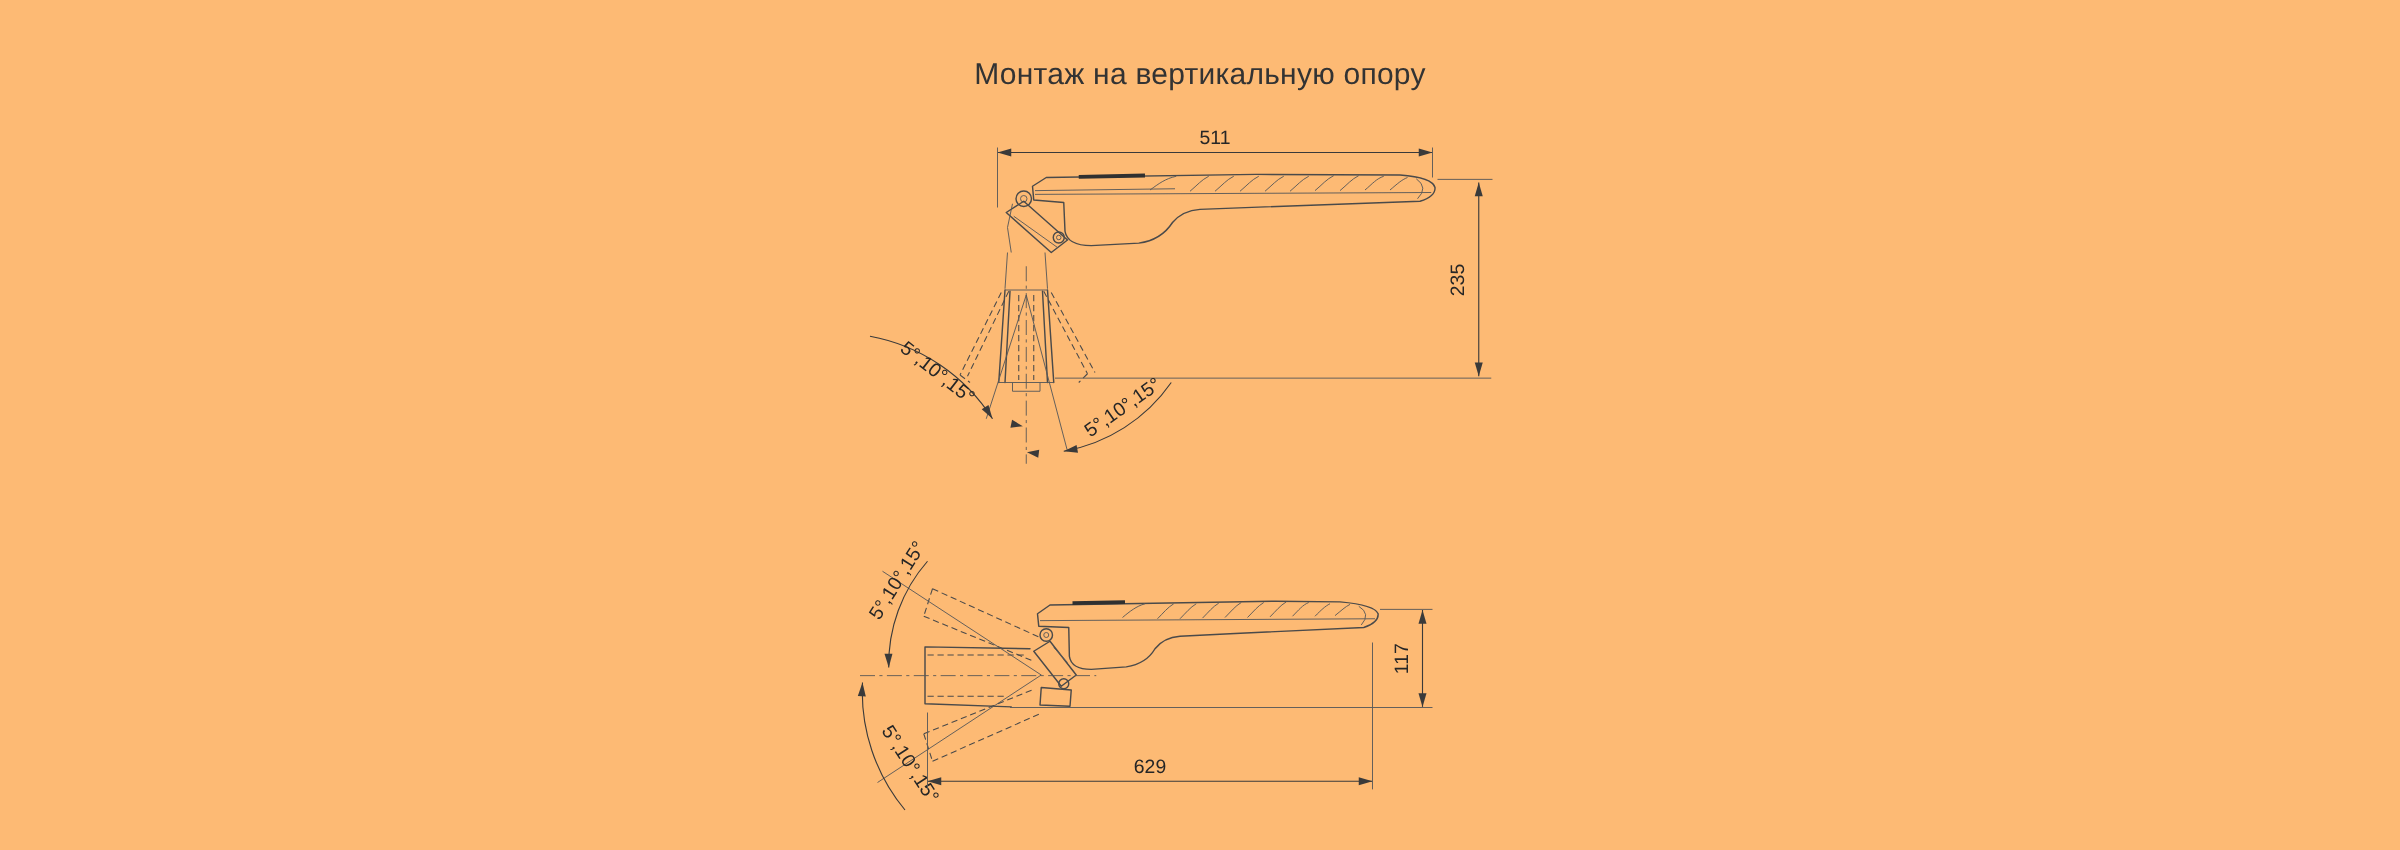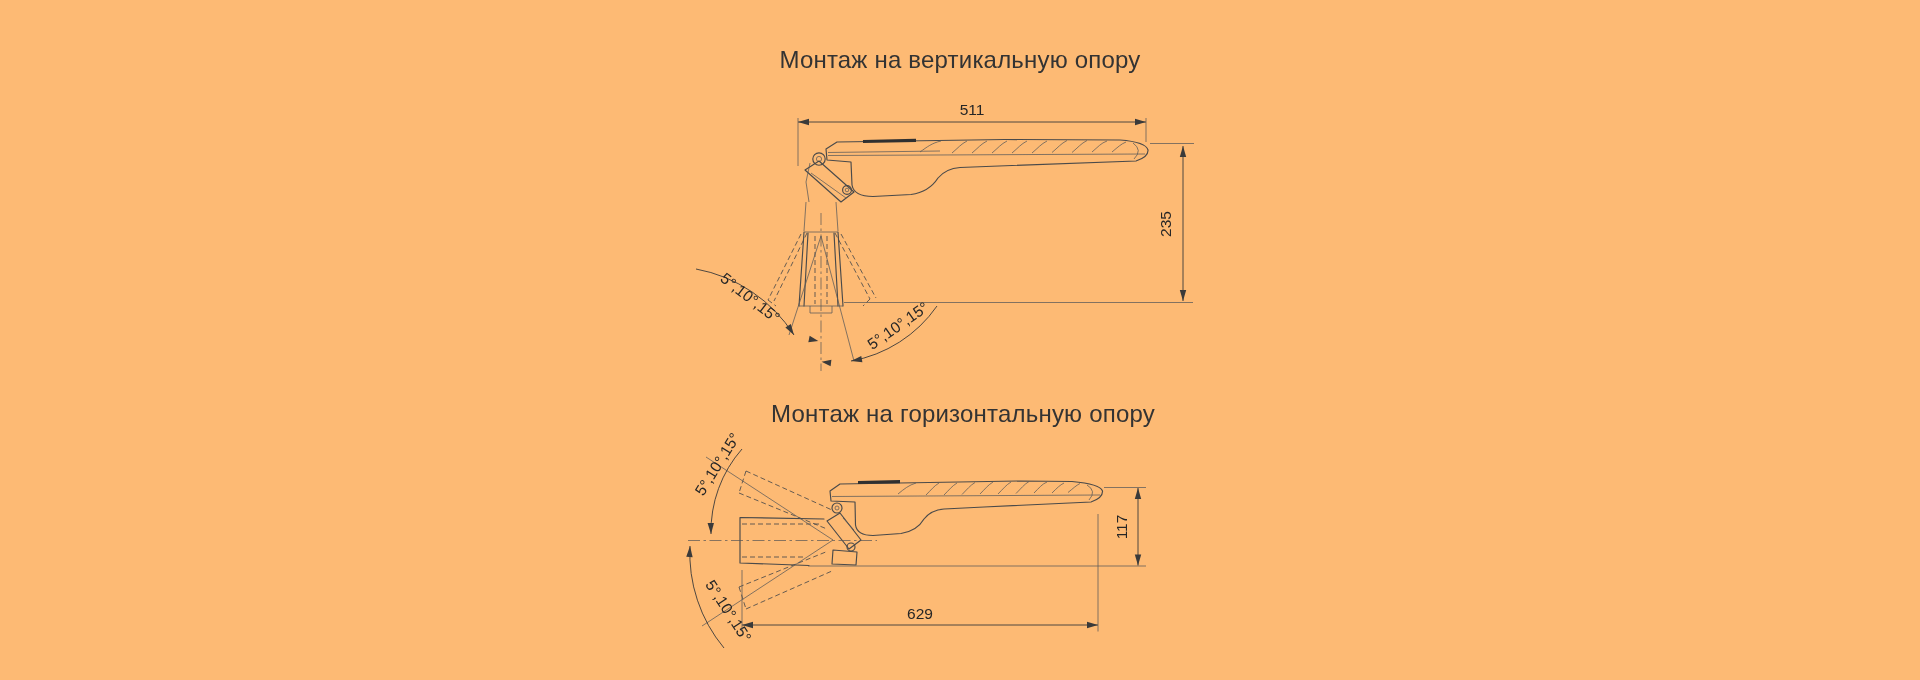--- a/index.html
+++ b/index.html
@@ -87,21 +87,20 @@
       <text x="412" y="85" text-anchor="middle">511</text>
     </g>
 
     <g>
       <line class="dim" x1="623" y1="116" x2="623" y2="271" marker-start="url(#ar1)" marker-end="url(#ar1)"></line>
       <path class="thin" d="M590,113.5 L634,113.5"></path>
       <text text-anchor="middle" transform="translate(611,194) rotate(-90)">235</text>
     </g>
   </svg>
 
-  <div id="title-horizontal" class="drawing-title">Монтаж на горизонтальную опору</div>
 
   <svg id="svg-horizontal" width="760" height="280" viewBox="0 0 760 280">
     <defs>
       <marker id="ar2" viewBox="0 0 12 8" refX="11.5" refY="4" markerWidth="12" markerHeight="8" orient="auto-start-reverse" markerUnits="userSpaceOnUse">
         <path d="M0.5,0.8L11.5,4L0.5,7.2Z" fill="#3a3a3a"></path>
       </marker>
     </defs>
 
     <g>
       <path class="ln" d="M231,101 L230,91 L240,84 L420,81 L472,81.5 Q500,84 502.5,91 Q503,98 491,102 L384,107 L344,109 Q331,110 324,119 Q317,131 301,133.5 L273,135.5 Q257,135.5 255.5,125 L255,102 Z"></path>

